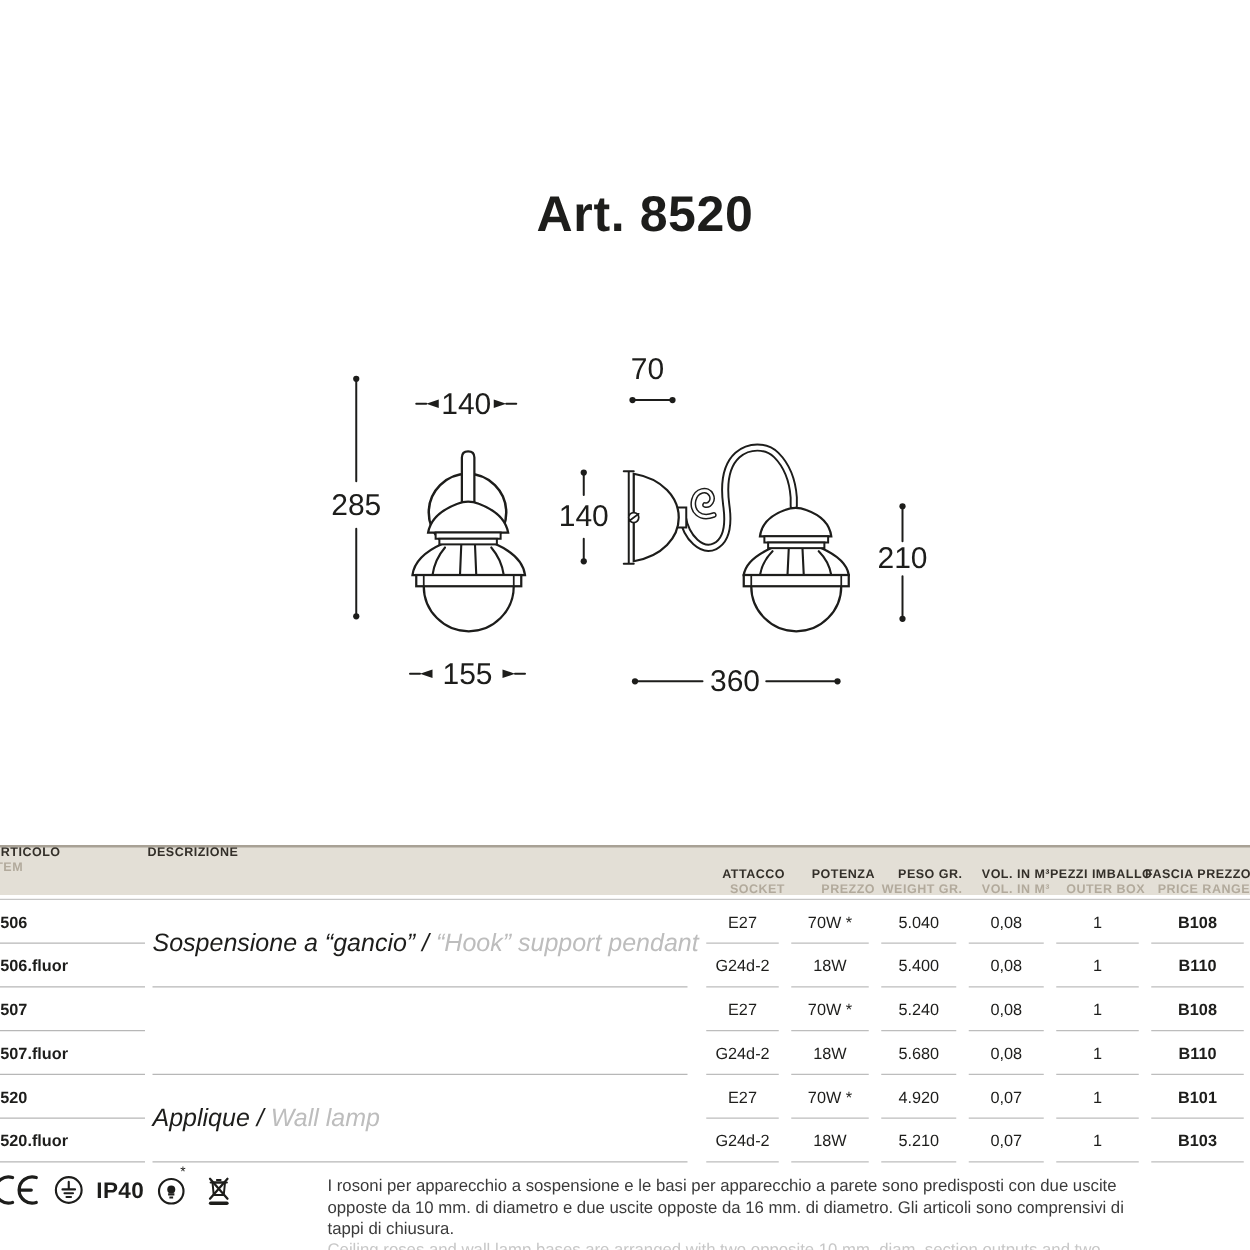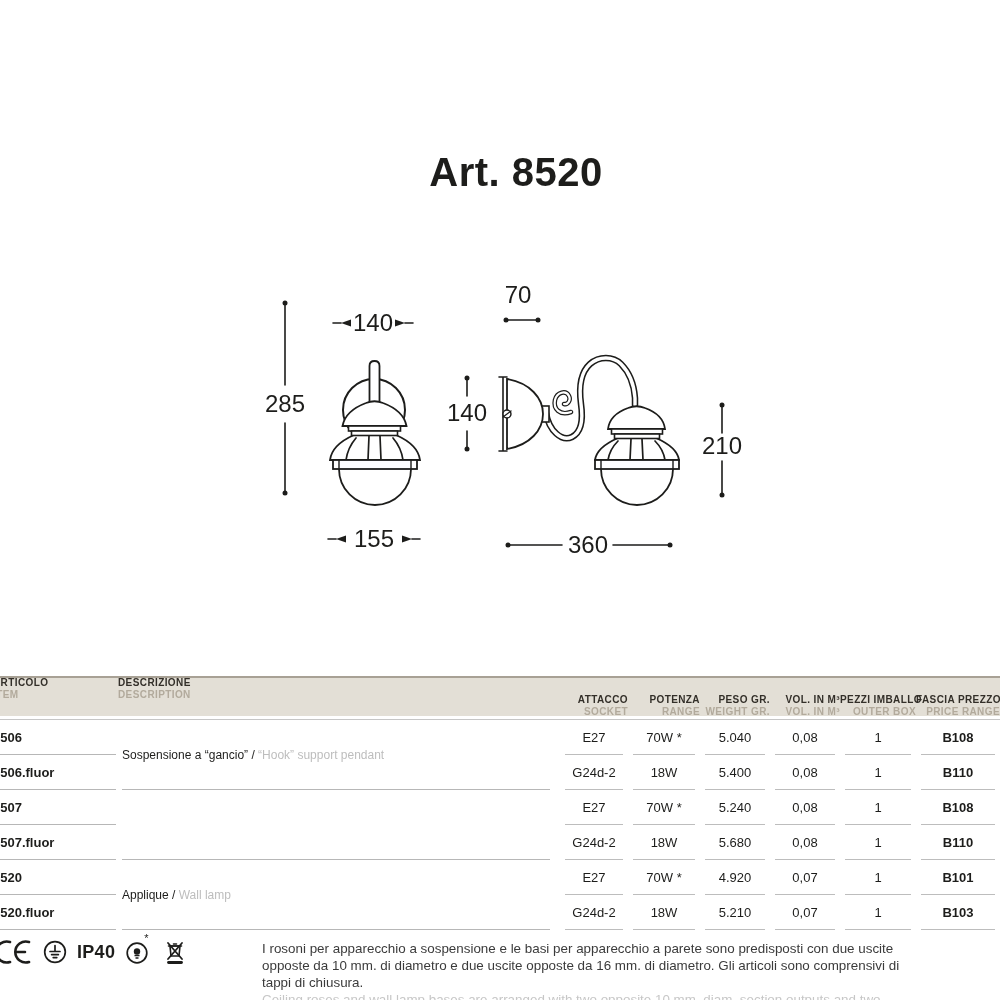--- a/index.html
+++ b/index.html
@@ -34,21 +34,21 @@
           font-size:13px;font-weight:bold;transform:translateX(-7px);}
   .c-item::after{content:"";position:absolute;left:7px;bottom:0;width:116px;
                  border-bottom:1px solid #b7b7b7;}
   .c-desc{height:100%;}
   .c-data{position:relative;height:100%;display:flex;align-items:center;justify-content:center;
           font-size:13px;}
   .c-data::after{content:"";position:absolute;left:5px;right:5px;bottom:0;
                  border-bottom:1px solid #bdbdbd;}
   .c-price{font-weight:bold;}
   .desc{position:absolute;left:122px;top:50%;transform:translateY(-50%);
-        font-size:12px;white-space:nowrap;}
+        font-size:20px;white-space:nowrap;font-style:italic;}
   .desc .d-it{color:#1d1d1b;}
   .desc .d-en{color:#bdbdbd;}
 
   
   .cert-row{position:absolute;left:-7px;top:938px;display:flex;align-items:center;gap:9px;}
   .cert-row svg{display:block;}
   .ip-rating{font-size:18px;font-weight:600;color:#1d1d1b;letter-spacing:.3px;}
   .asterisk-sup{font-size:11px;color:#1d1d1b;position:relative;top:-7px;left:-6px;}
   .notes{position:absolute;left:262px;top:940px;width:658px;font-size:13.4px;line-height:17px;}
   .note-it{color:#3b3b3b;margin:0 0 0 0;}
@@ -158,29 +158,28 @@
   </div>
 
   <div class="spec-table">
     <div class="thead grid-cols">
       <div class="hcell h-left h-item">
         <div class="h-it">ARTICOLO</div>
         <div class="h-en">ITEM</div>
       </div>
       <div class="hcell h-left">
         <div class="h-it">DESCRIZIONE</div>
-        <div class="h-en">DESCRIPTION</div>
       </div>
       <div class="hcell h-center">
         <div class="h-it">ATTACCO</div>
         <div class="h-en">SOCKET</div>
       </div>
       <div class="hcell h-center">
         <div class="h-it">POTENZA</div>
-        <div class="h-en">RANGE</div>
+        <div class="h-en">PREZZO</div>
       </div>
       <div class="hcell h-center">
         <div class="h-it">PESO GR.</div>
         <div class="h-en">WEIGHT GR.</div>
       </div>
       <div class="hcell h-center">
         <div class="h-it">VOL. IN M³</div>
         <div class="h-en">VOL. IN M³</div>
       </div>
       <div class="hcell h-center">

